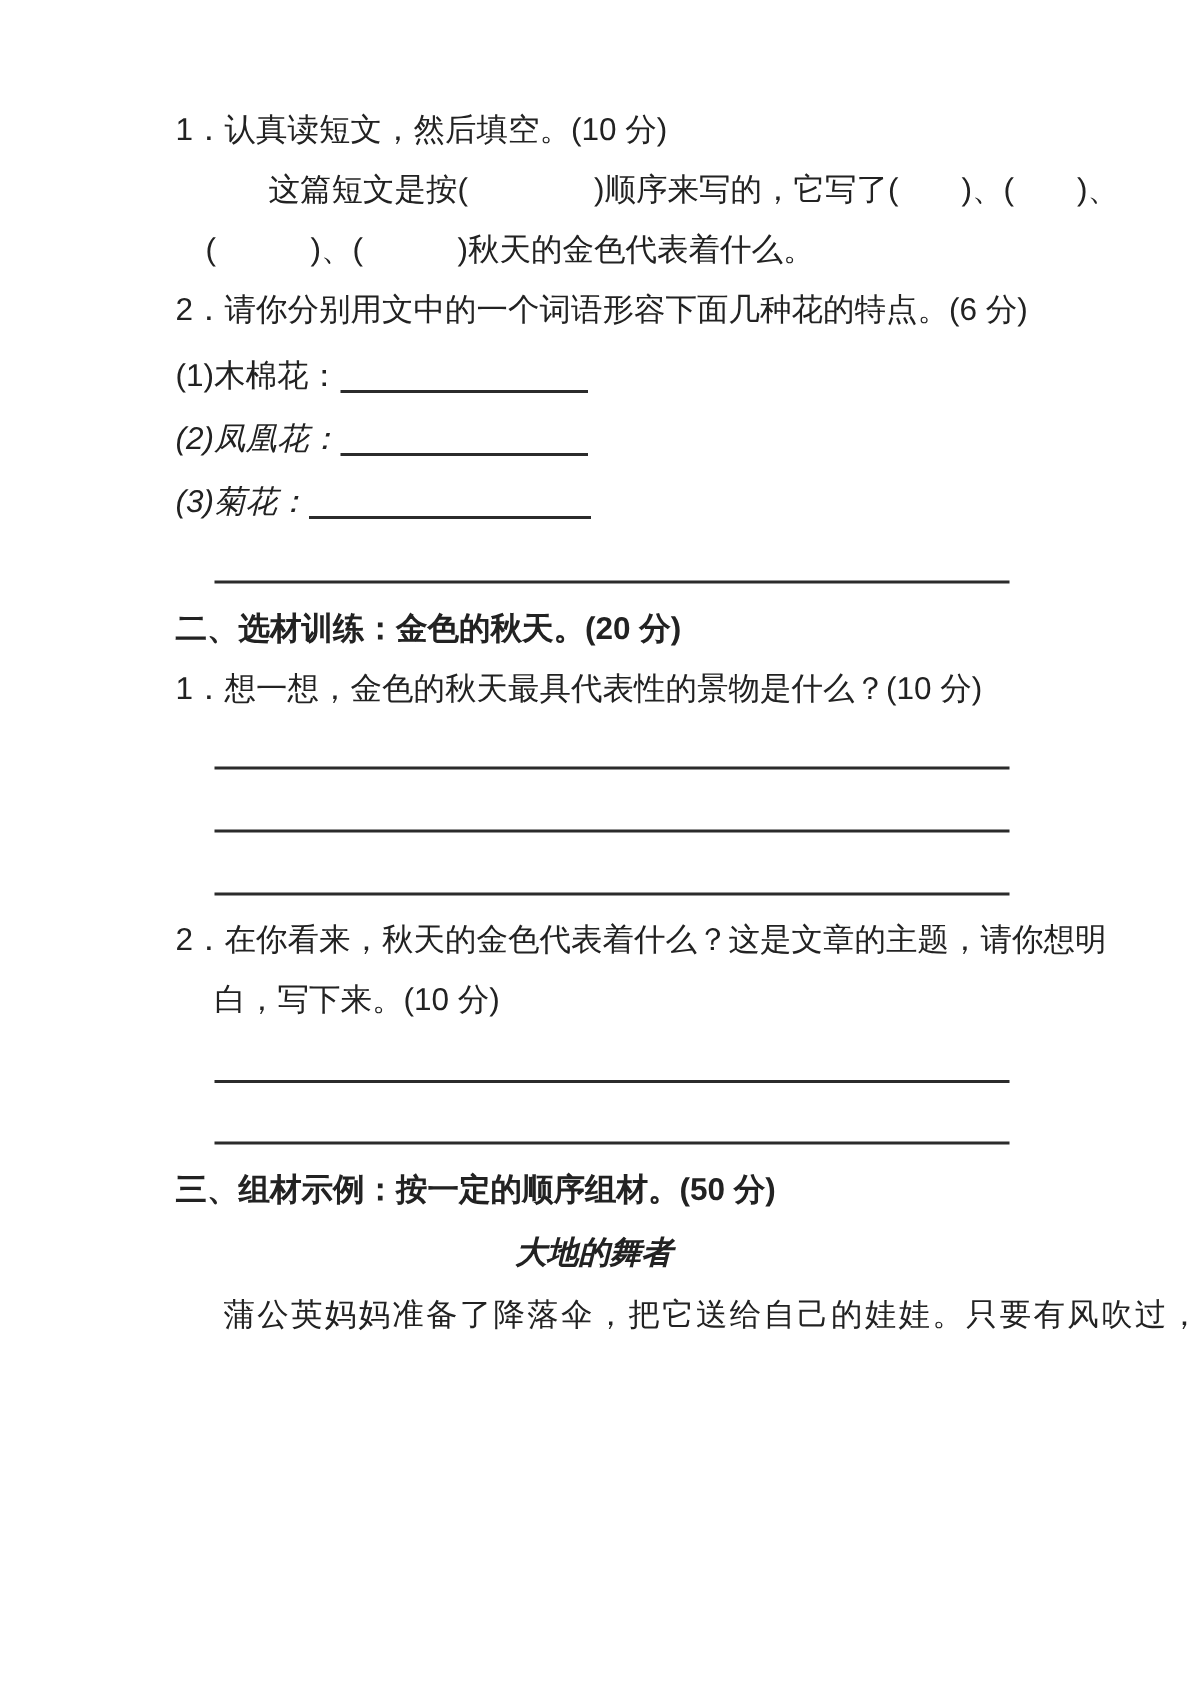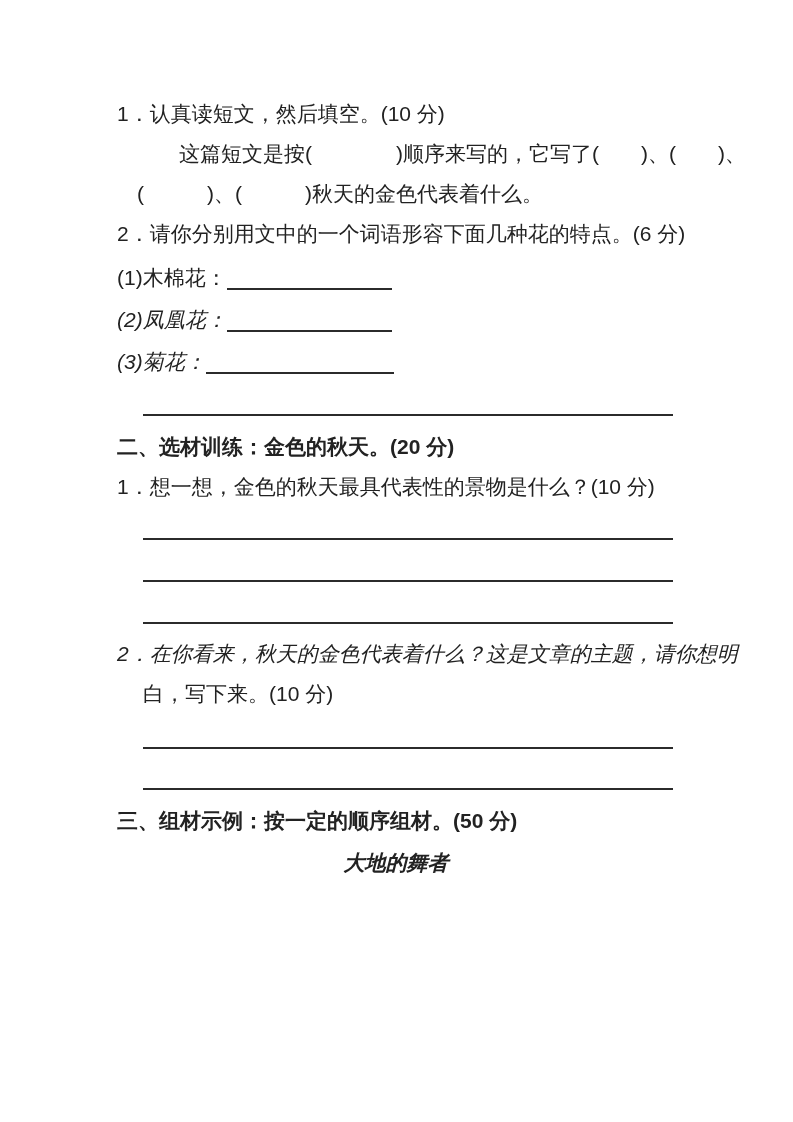--- a/index.html
+++ b/index.html
@@ -2,38 +2,38 @@
 <html><head>
 <meta charset="utf-8">
 <style>
   html, body { margin: 0; padding: 0; background: #ffffff; }
   .page {
     position: relative;
     width: 793px;
     height: 1122px;
     background: #ffffff;
     box-sizing: border-box;
-    padding: 94px 118px 0 117px;
+    padding: 67px 118px 0 117px;
     font-family: "Liberation Sans", sans-serif;
     color: #222222;
     overflow: hidden;
   }
   .line {
     font-size: 21px;
     line-height: 40px;
     white-space: nowrap;
   }
   .heading { font-weight: bold; }
   .indent1 { padding-left: 62px; }
   .indent2 { padding-left: 20px; }
   .indent3 { padding-left: 26px; }
   .indent-kai { padding-left: 32px; }
   .mt2  { margin-top: 2px; font-style: italic; }
   .mt4  { margin-top: 4px; }
-  .mt10 { margin-top: 10px; font-style: italic; }
+  .mt10 { margin-top: 10px; }
   .mt11 { margin-top: 11px; }
   .mt31 { margin-top: 31px; }
   .mt32 { margin-top: 32px; }
   .mt33 { margin-top: 33px; }
   .mt39 { margin-top: 39px; }
   .mt40 { margin-top: 40px; }
   .blank {
     display: inline-block;
     border-bottom: 2px solid #2b2b2b;
     height: 26px;
@@ -93,15 +93,16 @@
 
   <div class="line indent3">白，写下来。(10 分)</div>
 
   <div class="ansline mt33"></div>
   <div class="ansline mt39"></div>
 
   <div class="line heading mt11">三、组材示例：按一定的顺序组材。(50 分)</div>
 
   <div class="line essay-title mt2">大地的舞者</div>
 
+  <div class="line kai indent-kai">蒲公英妈妈准备了降落伞，把它送给自己的娃娃。只要有风吹过，</div>
 
 
 </div>
 
 </body></html>

